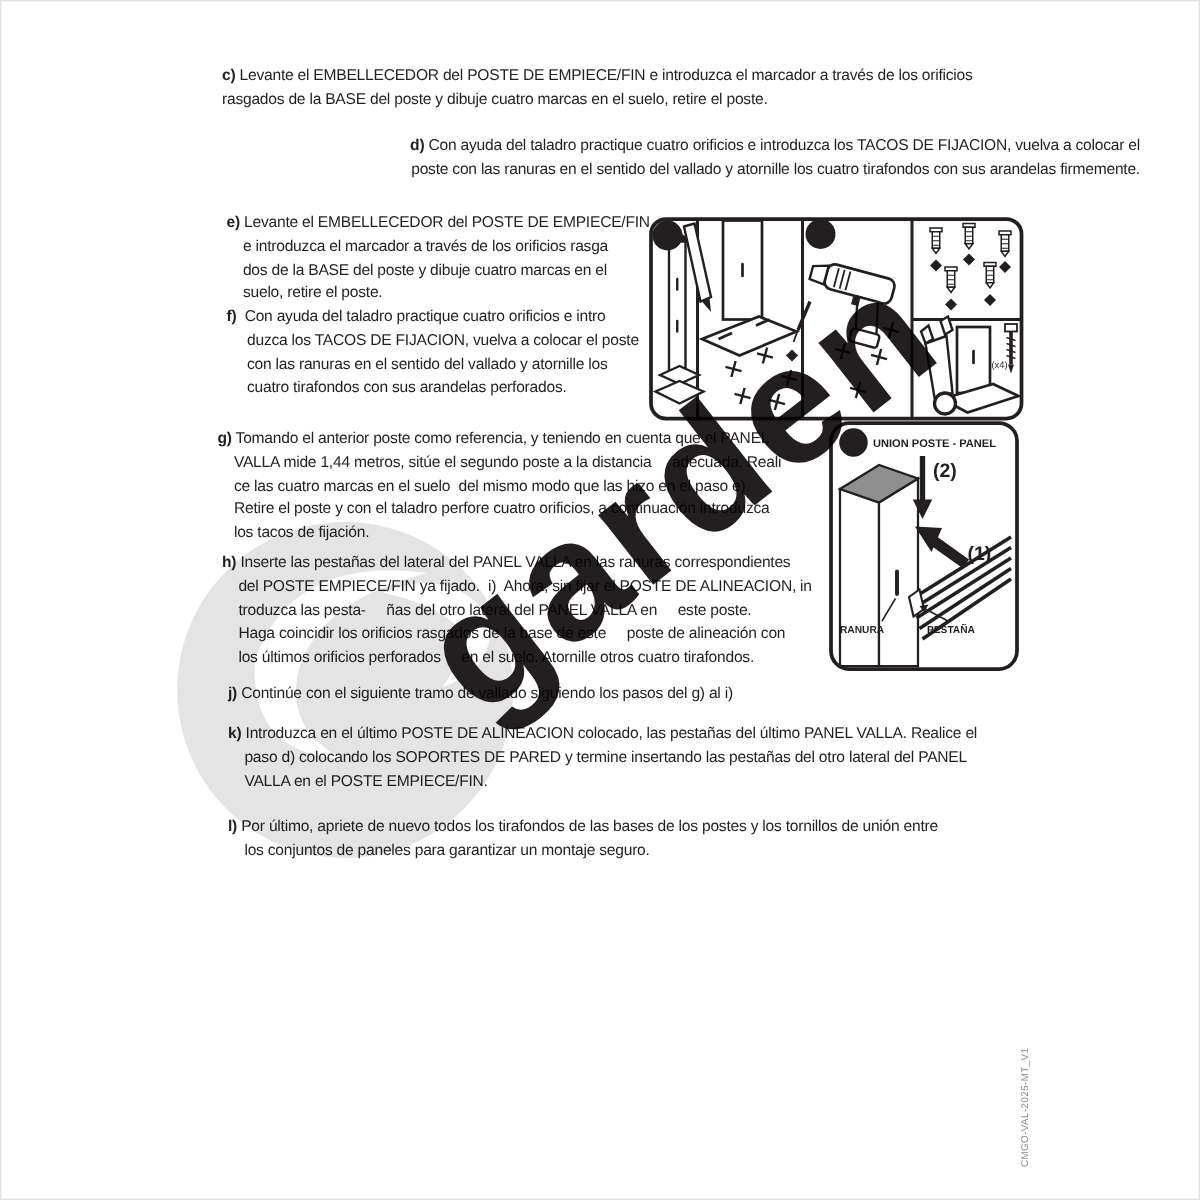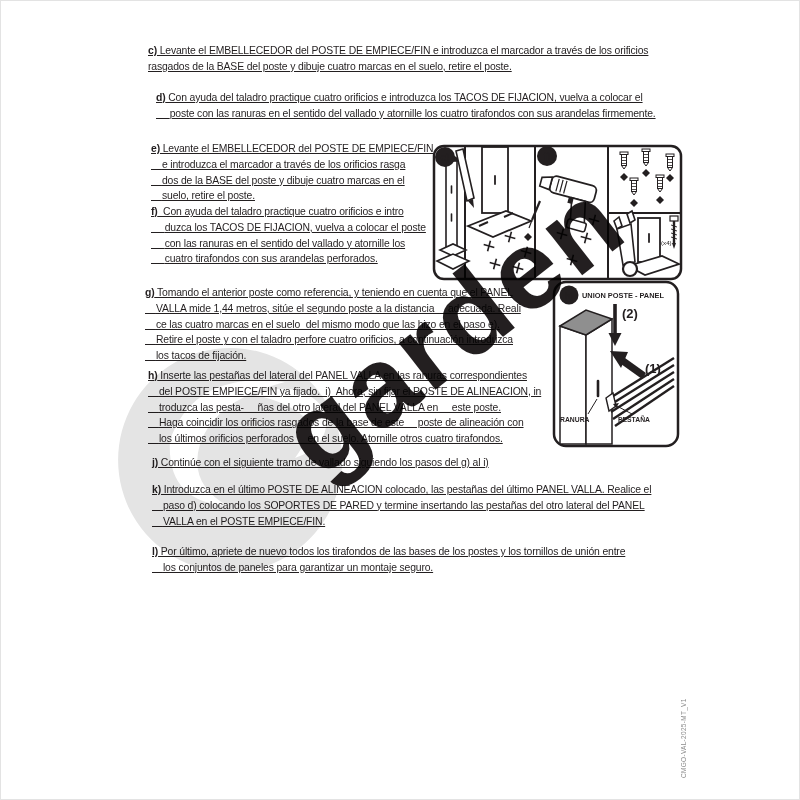--- a/index.html
+++ b/index.html
@@ -1,40 +1,40 @@
 <!DOCTYPE html>
 <html><head>
 <meta charset="utf-8">
 <style>
   html,body{margin:0;padding:0;background:#fff;}
   .page{position:relative;width:800px;height:800px;background:#fff;overflow:hidden;
         font-family:"Liberation Sans",sans-serif;color:#231f20;
         box-shadow:inset 0 0 0 1px #e3e3e3;}
   .step{position:absolute;white-space:pre-wrap;font-size:10.4px;line-height:15.8px;
-        letter-spacing:-0.15px;width:620px;text-decoration:underline;}
+        letter-spacing:-0.15px;width:620px;}
   .step .lbl{font-weight:700;}
   .fig{position:absolute;}
   svg text{font-family:"Liberation Sans",sans-serif;fill:#231f20;}
   .doccode{position:absolute;left:680px;top:778px;transform:rotate(-90deg);
            transform-origin:0 0;font-size:6.5px;color:#8a8a8a;letter-spacing:0.3px;
            white-space:nowrap;}
   .watermark{position:absolute;left:40px;top:150px;pointer-events:none;
              mix-blend-mode:multiply;z-index:5;}
   .content{position:relative;z-index:1;}
 </style>
 </head>
 <body>
 
 <div class="page">
 
   <div class="content">
 
     <div class="step" style="left:148px;top:43px;"><span class="lbl">c)</span><span> Levante el EMBELLECEDOR del POSTE DE EMPIECE/FIN e introduzca el marcador a través de los orificios
 rasgados de la BASE del poste y dibuje cuatro marcas en el suelo, retire el poste.</span></div>
-    <div class="step" style="left:156px;top:90px;"><span class="lbl">d)</span><span> Con ayuda del taladro practique cuatro orificios e introduzca los TACOS DE FIJACION, vuelva a colocar el
+    <div class="step" style="left:140px;top:90px;text-align:right;"><span class="lbl">d)</span><span> Con ayuda del taladro practique cuatro orificios e introduzca los TACOS DE FIJACION, vuelva a colocar el
      poste con las ranuras en el sentido del vallado y atornille los cuatro tirafondos con sus arandelas firmemente.</span></div>
     <div class="step" style="left:151px;top:141px;width:290px;"><span class="lbl">e)</span><span> Levante el EMBELLECEDOR del POSTE DE EMPIECE/FIN
     e introduzca el marcador a través de los orificios rasga
     dos de la BASE del poste y dibuje cuatro marcas en el
     suelo, retire el poste.</span></div>
     <div class="step" style="left:151px;top:204px;width:290px;"><span class="lbl">f)</span><span>  Con ayuda del taladro practique cuatro orificios e intro
      duzca los TACOS DE FIJACION, vuelva a colocar el poste
      con las ranuras en el sentido del vallado y atornille los
      cuatro tirafondos con sus arandelas perforados.</span></div>
     <div class="step" style="left:145px;top:285px;width:440px;"><span class="lbl">g)</span><span> Tomando el anterior poste como referencia, y teniendo en cuenta que el PANEL

